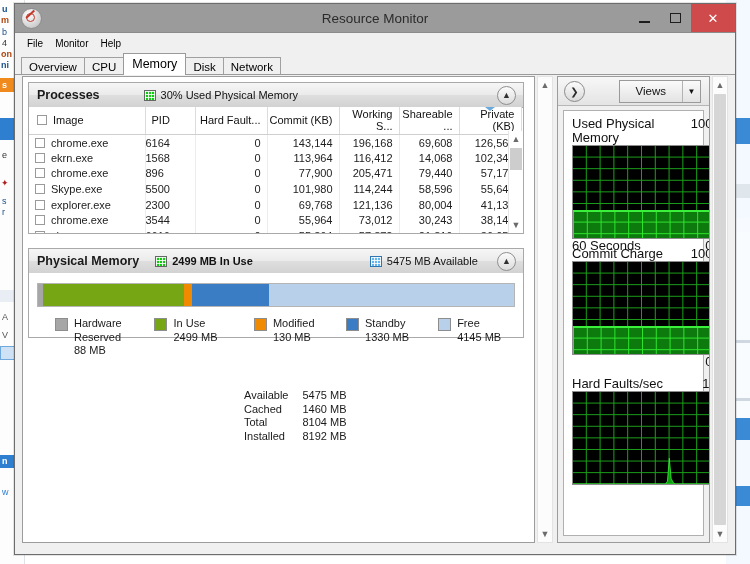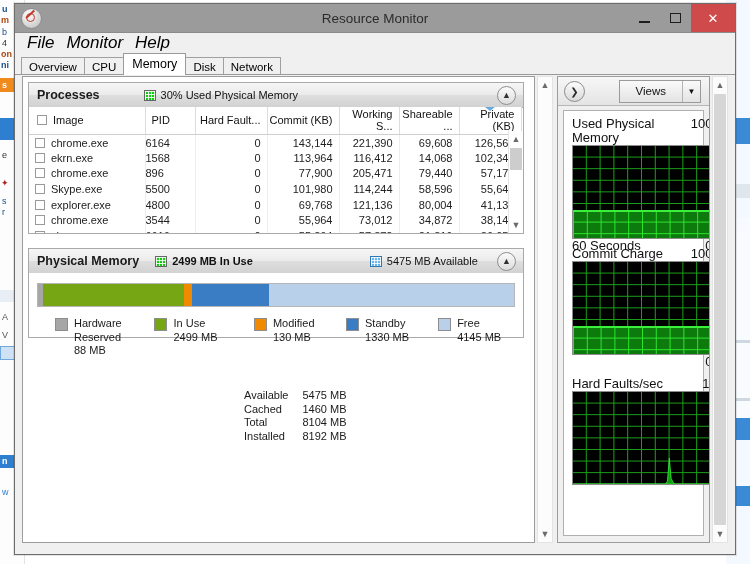--- a/index.html
+++ b/index.html
@@ -53,21 +53,21 @@
     width:31px;height:28px;display:flex;align-items:center;justify-content:center;
     font-size:12px;color:#1d1d1d;
   }
   #win-buttons{margin-left:auto;display:flex;height:28px;}
   #btn-close{background:#cf4a4a;color:#fff;width:44px;font-size:13px;}
   .min-glyph{display:block;width:11px;height:2px;background:#1d1d1d;margin-top:7px;}
   .max-glyph{display:block;width:11px;height:10px;border:1.6px solid #1d1d1d;box-sizing:border-box;}
 
   
   #menubar{height:20px;background:#f0f0f0;display:flex;align-items:center;padding-left:8px;}
-  .menu-item{font-size:17px;padding:2px 8px 2px 4px;color:#000;font-style:italic;}
+  .menu-item{font-size:10px;padding:2px 8px 2px 4px;color:#000;}
 
   
   #tabstrip{position:relative;height:22px;background:#f0f0f0;padding-left:6px;
             display:flex;align-items:flex-end;}
   .tab{
     height:18px;line-height:18px;padding:0 7px;font-size:11.5px;
     background:#f0f0f0;border:1px solid #a0a0a0;border-bottom:none;
     margin-right:-1px;color:#000;box-sizing:border-box;
   }
   .tab.active{
@@ -328,21 +328,21 @@
                 <span id="sort-tri"></span><span>Private (KB)</span>
               </th>
             </tr>
               </thead>
             <tbody id="proc-body">
                 <tr>
                   <td class="left"><span class="cb"></span>chrome.exe</td>
                   <td class="left">6164</td>
                   <td class="">0</td>
                   <td class="">143,144</td>
-                  <td class="">221,390</td>
+                  <td class="">196,168</td>
                   <td class="">69,608</td>
                   <td class="">126,560</td>
                 </tr>
                 <tr>
                   <td class="left"><span class="cb"></span>ekrn.exe</td>
                   <td class="left">1568</td>
                   <td class="">0</td>
                   <td class="">113,964</td>
                   <td class="">116,412</td>
                   <td class="">14,068</td>
@@ -361,34 +361,34 @@
                   <td class="left"><span class="cb"></span>Skype.exe</td>
                   <td class="left">5500</td>
                   <td class="">0</td>
                   <td class="">101,980</td>
                   <td class="">114,244</td>
                   <td class="">58,596</td>
                   <td class="">55,648</td>
                 </tr>
                 <tr>
                   <td class="left"><span class="cb"></span>explorer.exe</td>
-                  <td class="left">4800</td>
+                  <td class="left">2300</td>
                   <td class="">0</td>
                   <td class="">69,768</td>
                   <td class="">121,136</td>
                   <td class="">80,004</td>
                   <td class="">41,132</td>
                 </tr>
                 <tr>
                   <td class="left"><span class="cb"></span>chrome.exe</td>
                   <td class="left">3544</td>
                   <td class="">0</td>
                   <td class="">55,964</td>
                   <td class="">73,012</td>
-                  <td class="">34,872</td>
+                  <td class="">30,243</td>
                   <td class="">38,140</td>
                 </tr>
                 <tr>
                   <td class="left"><span class="cb"></span>chrome.exe</td>
                   <td class="left">6616</td>
                   <td class="">0</td>
                   <td class="">55,364</td>
                   <td class="">57,872</td>
                   <td class="">21,816</td>
                   <td class="">36,056</td>

